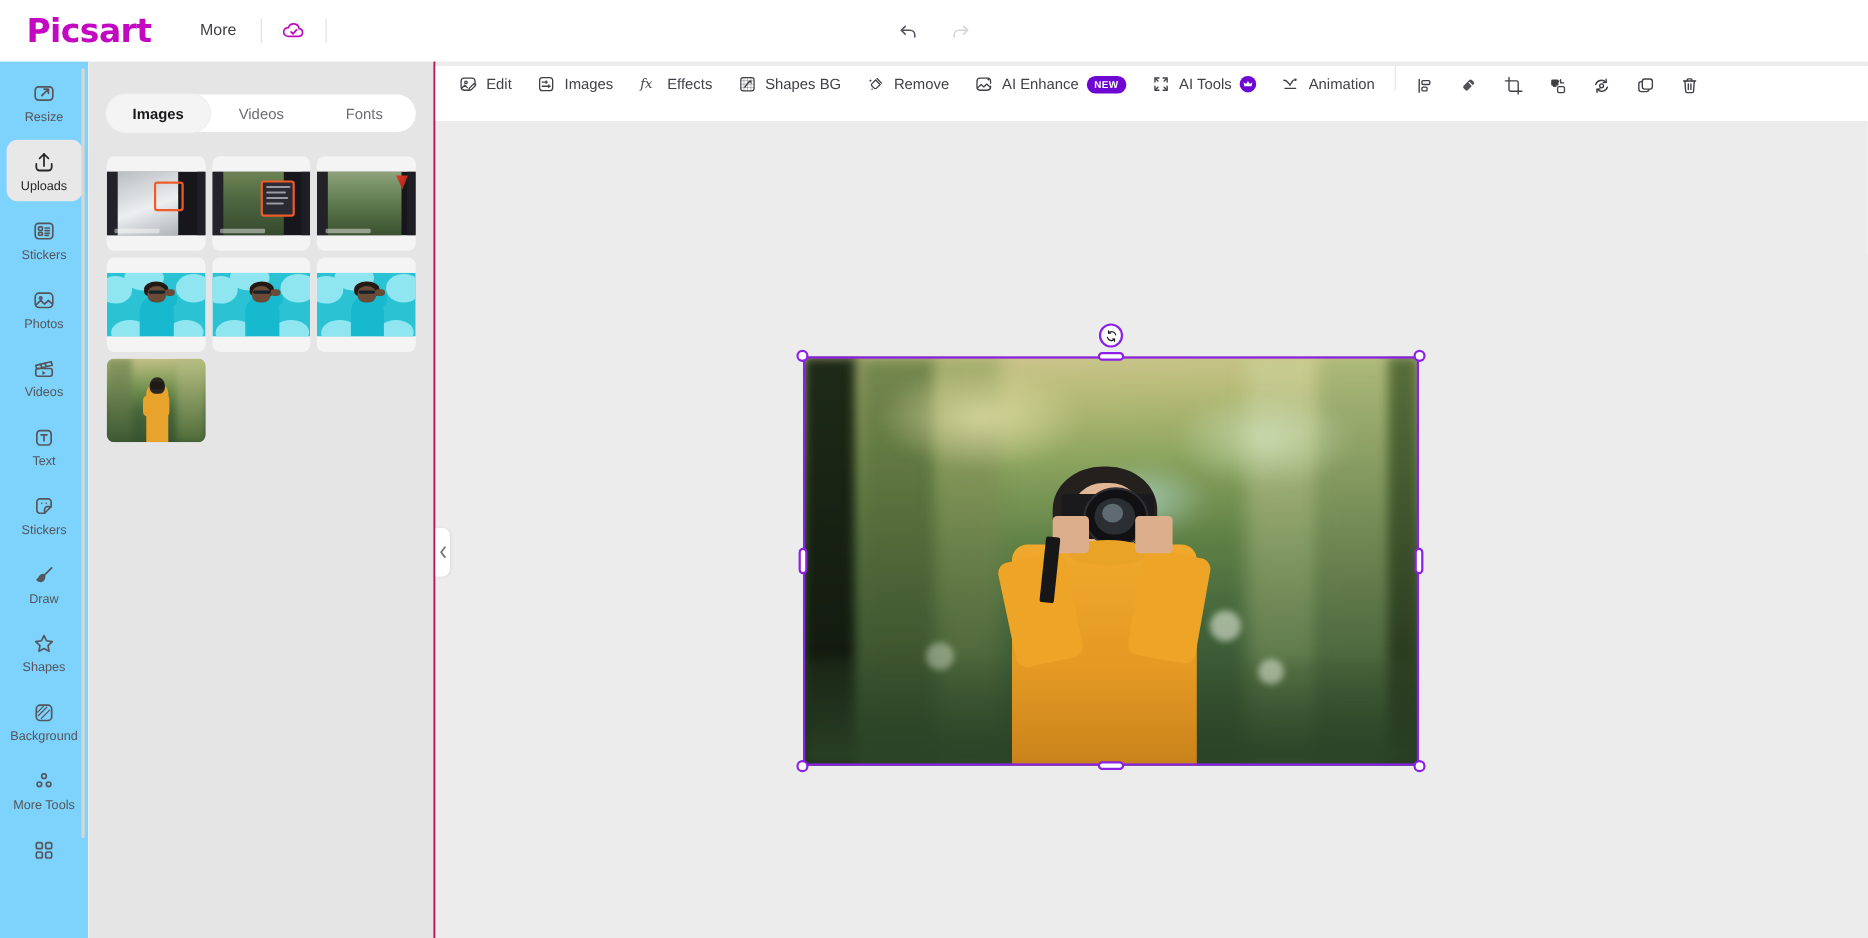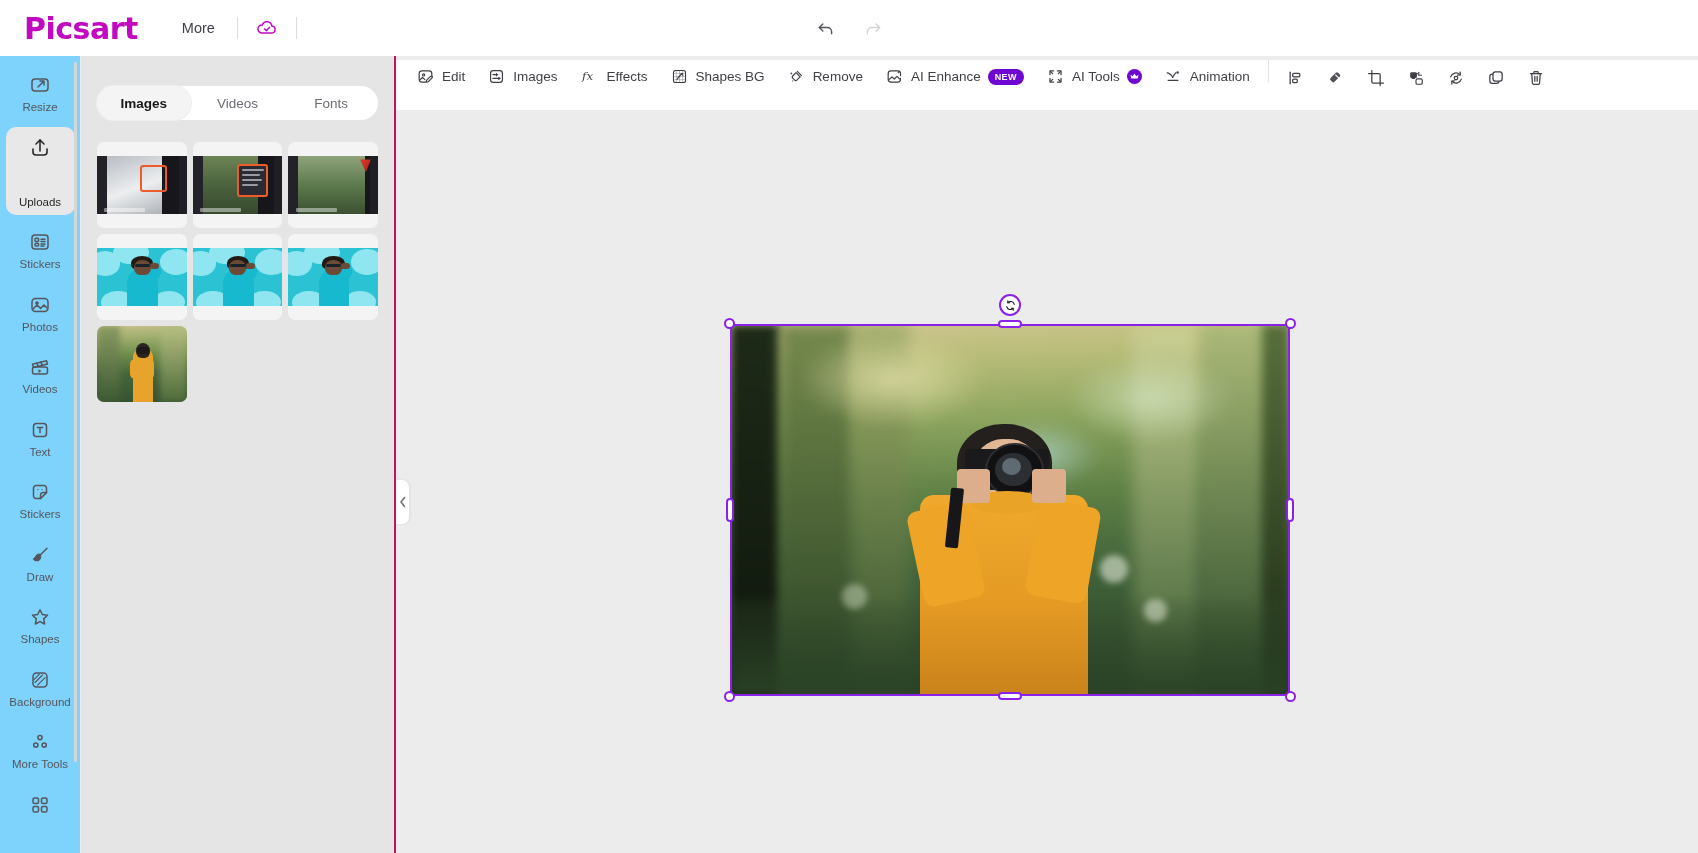--- a/index.html
+++ b/index.html
@@ -43,21 +43,21 @@
     overflow: hidden;
   }
   .rail-inner { padding-top: 8px; }
   .rail-item {
     width: 69px; margin: 0 auto 6px auto; padding: 9px 0 7px 0;
     display: flex; flex-direction: column; align-items: center; gap: 5px;
     border-radius: 10px; cursor: pointer;
   }
   .rail-item.active { background: #e8e8e8; }
   .rail-label { font-size: 11.5px; color: #55555c; line-height: 1; }
-  .rail-item.active .rail-label { color: #27272a; font-weight: 500; margin-top: 32px; }
+  .rail-item.active .rail-label { color: #27272a; font-weight: 500; }
   .rail-scroll {
     position: absolute; right: 3px; top: 6px; width: 3px; height: 700px;
     background: #d6d6d6; border-radius: 2px;
   }
 
   
   .panel {
     position: absolute; left: 81px; top: 56px; width: 315px; height: 797px;
     background: #e5e5e5; border-right: 2px solid #be185d;
   }

